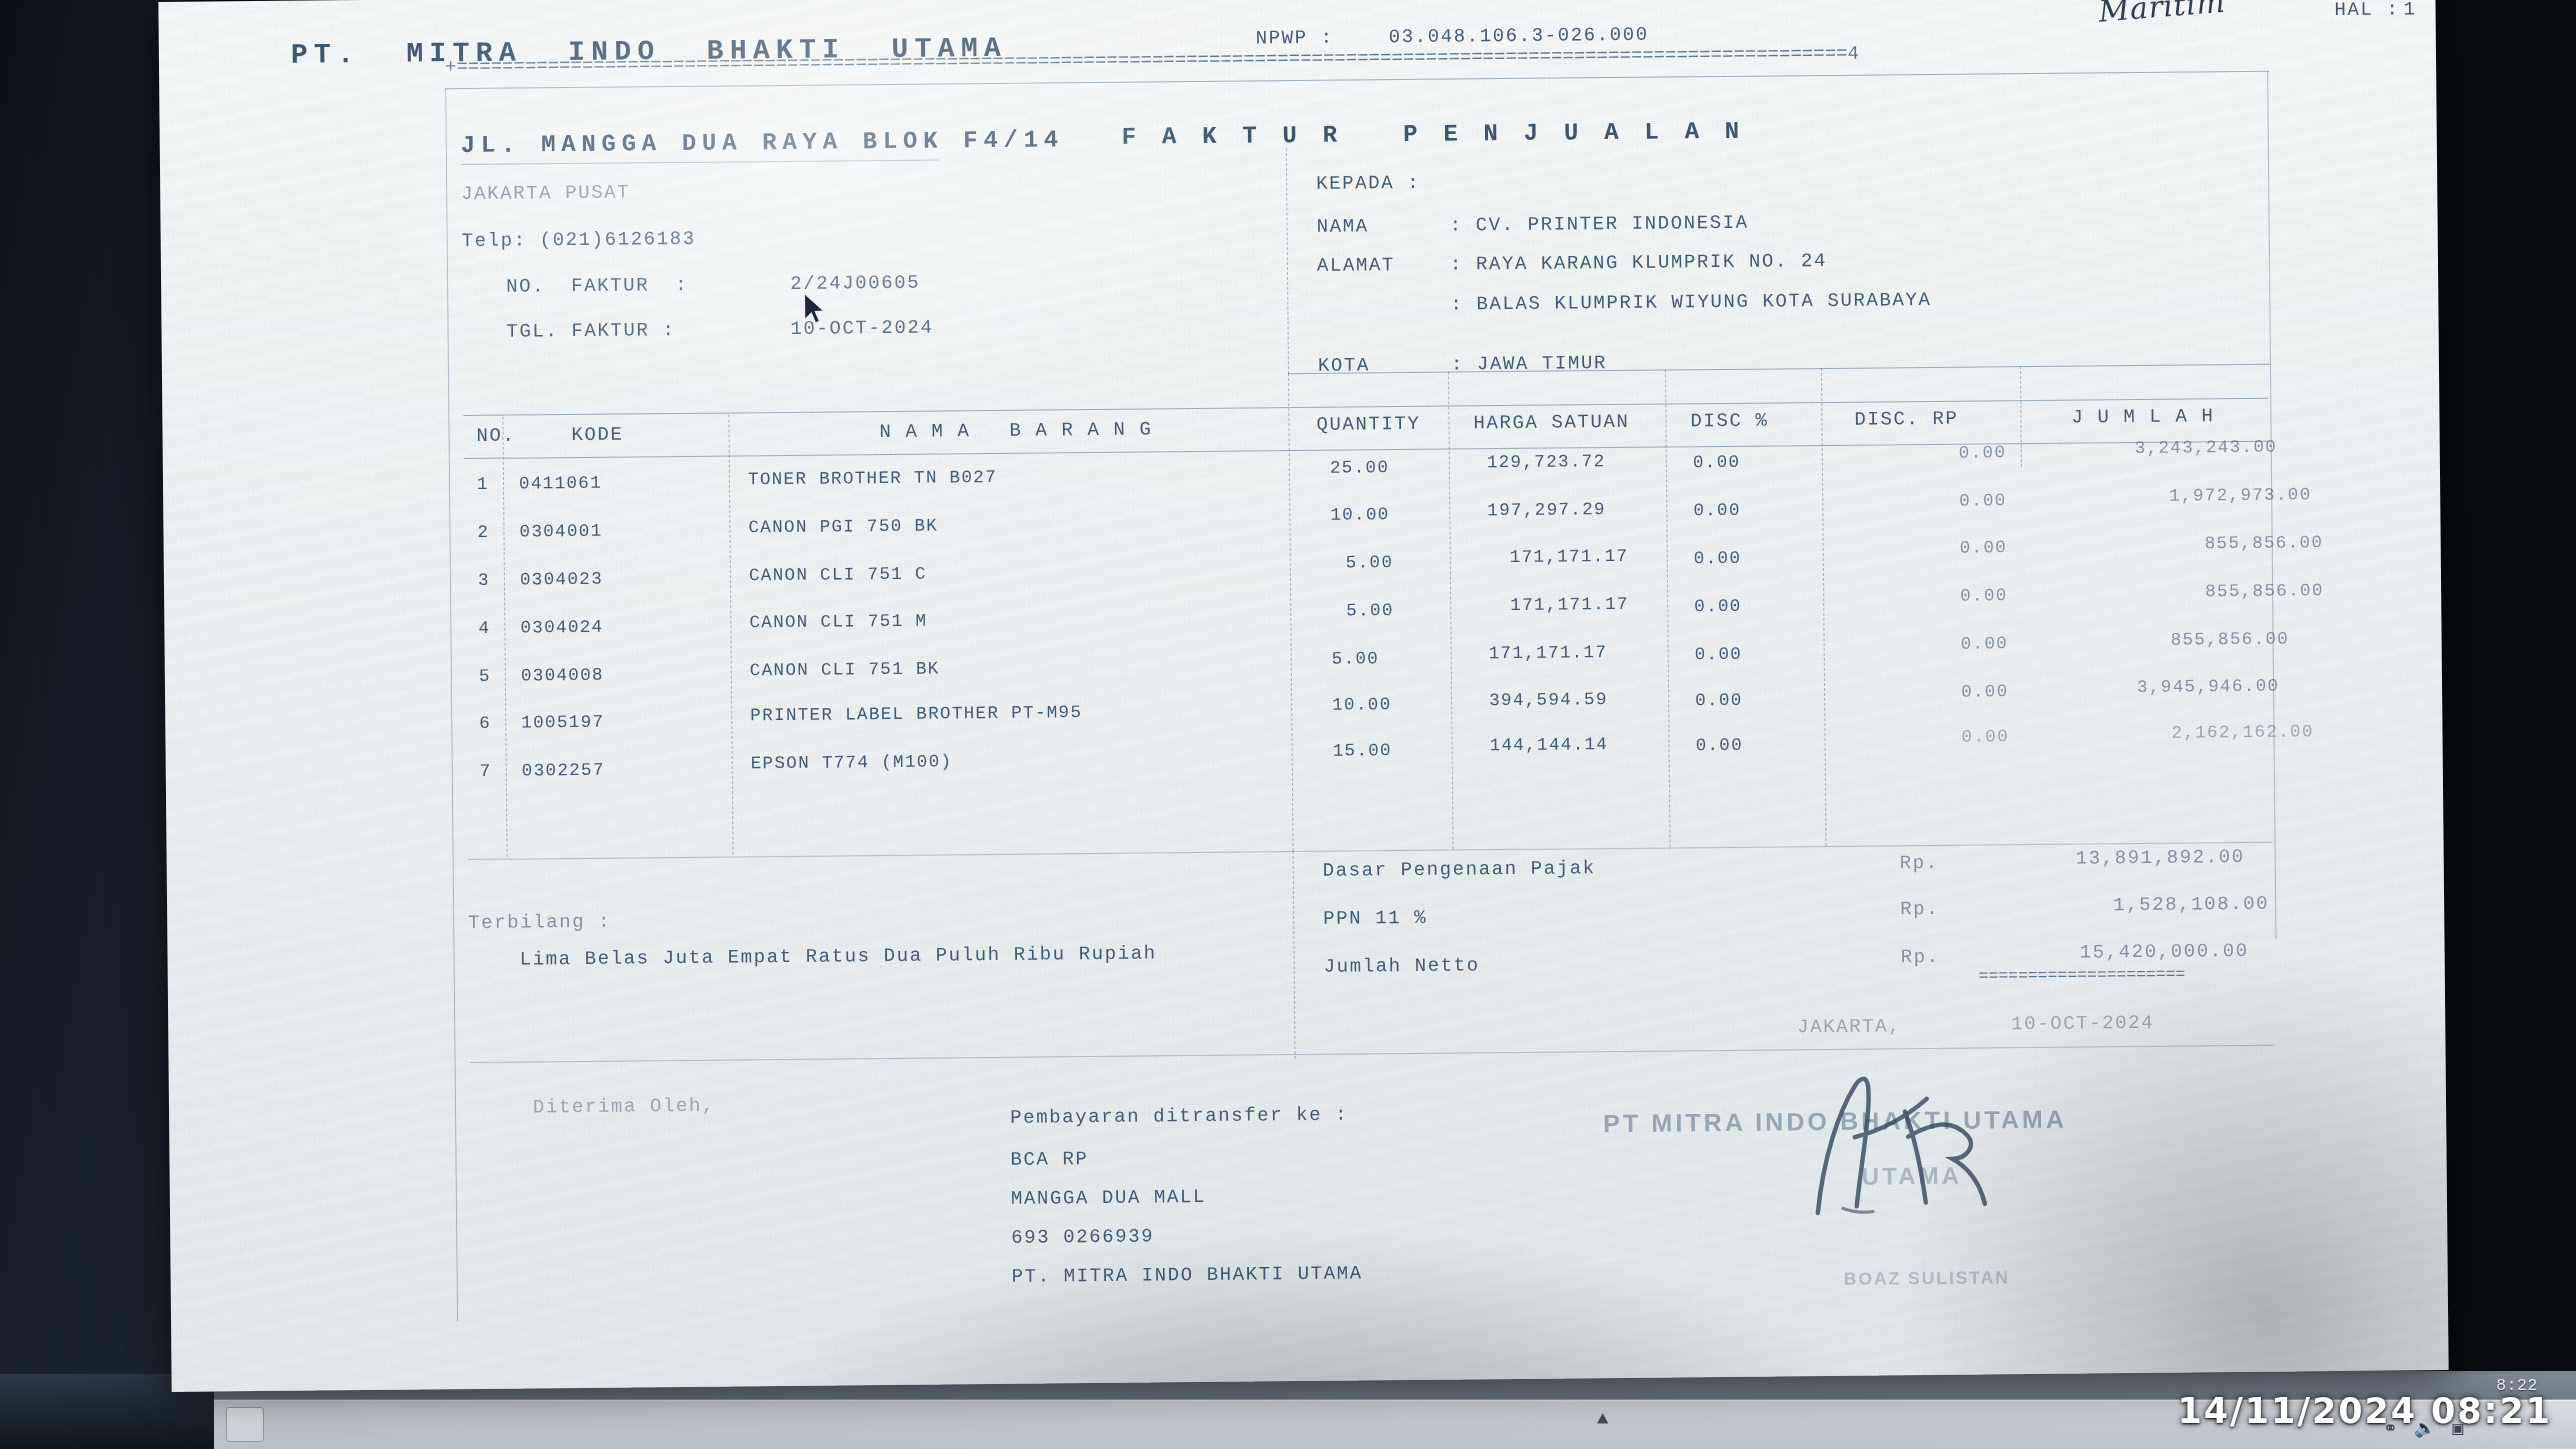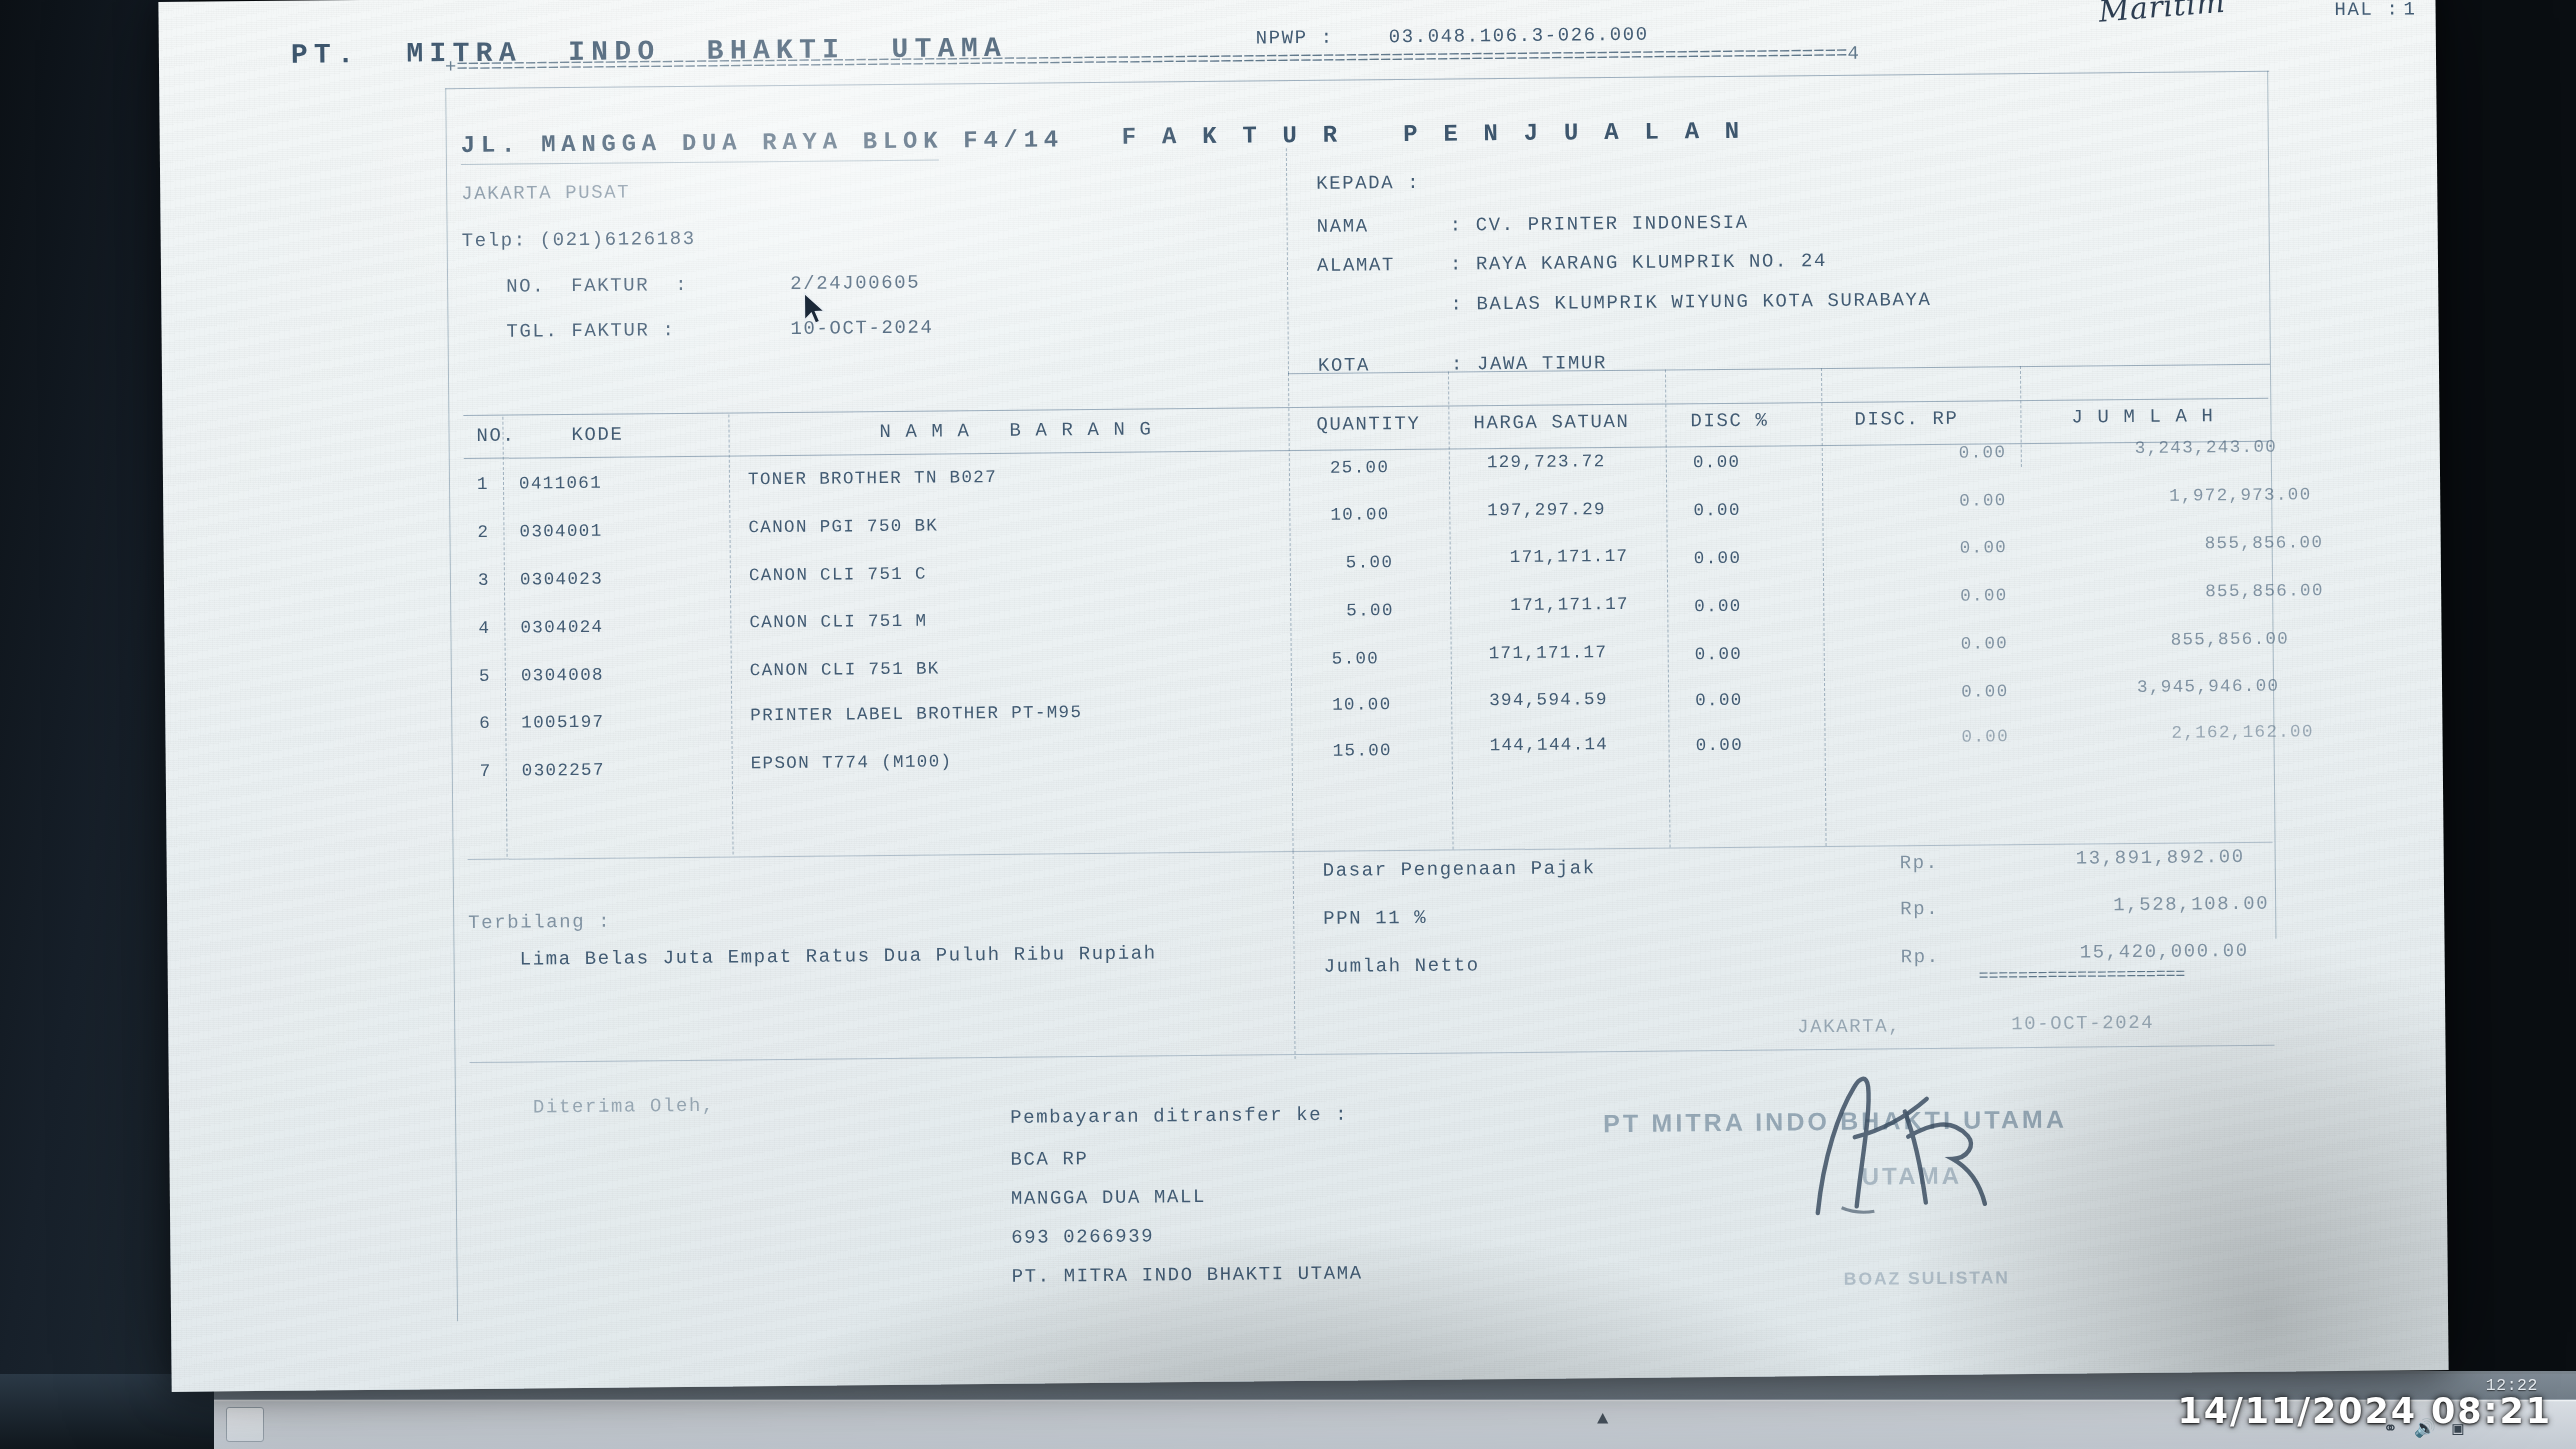--- a/index.html
+++ b/index.html
@@ -165,21 +165,21 @@
 <div class="surround-bottombar"></div>
 <div class="taskbar-strip"></div>
 <div class="taskbar"></div>
 <div class="tb-start"></div>
 <div class="tb-chev">▲</div>
 <div class="tb-icons">
   <span>⚭</span>
   <span>🔊</span>
   <span>▣</span>
 </div>
-<div class="tb-clock">12:22</div>
+<div class="tb-clock">8:22</div>
 
 <div class="paper-wrap">
   <div class="paper"></div>
 
   <div class="print">
 
     <div class="t big ink" style="left:132px; top:39px;">PT.  MITRA  INDO  BHAKTI  UTAMA</div>
     <div class="t m" style="left:1097px; top:36px;">NPWP :</div>
     <div class="t m" style="left:1230px; top:36px;">03.048.106.3-026.000</div>
 

